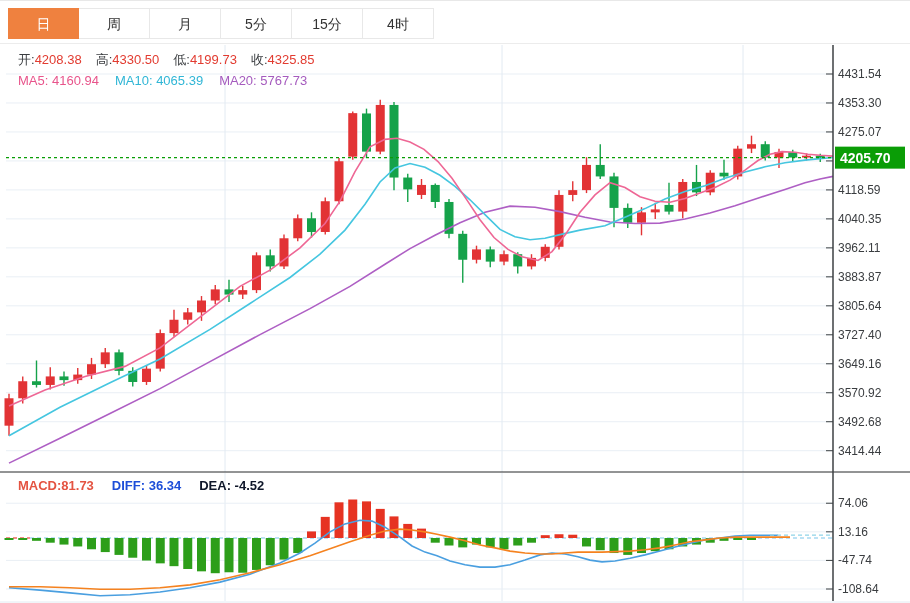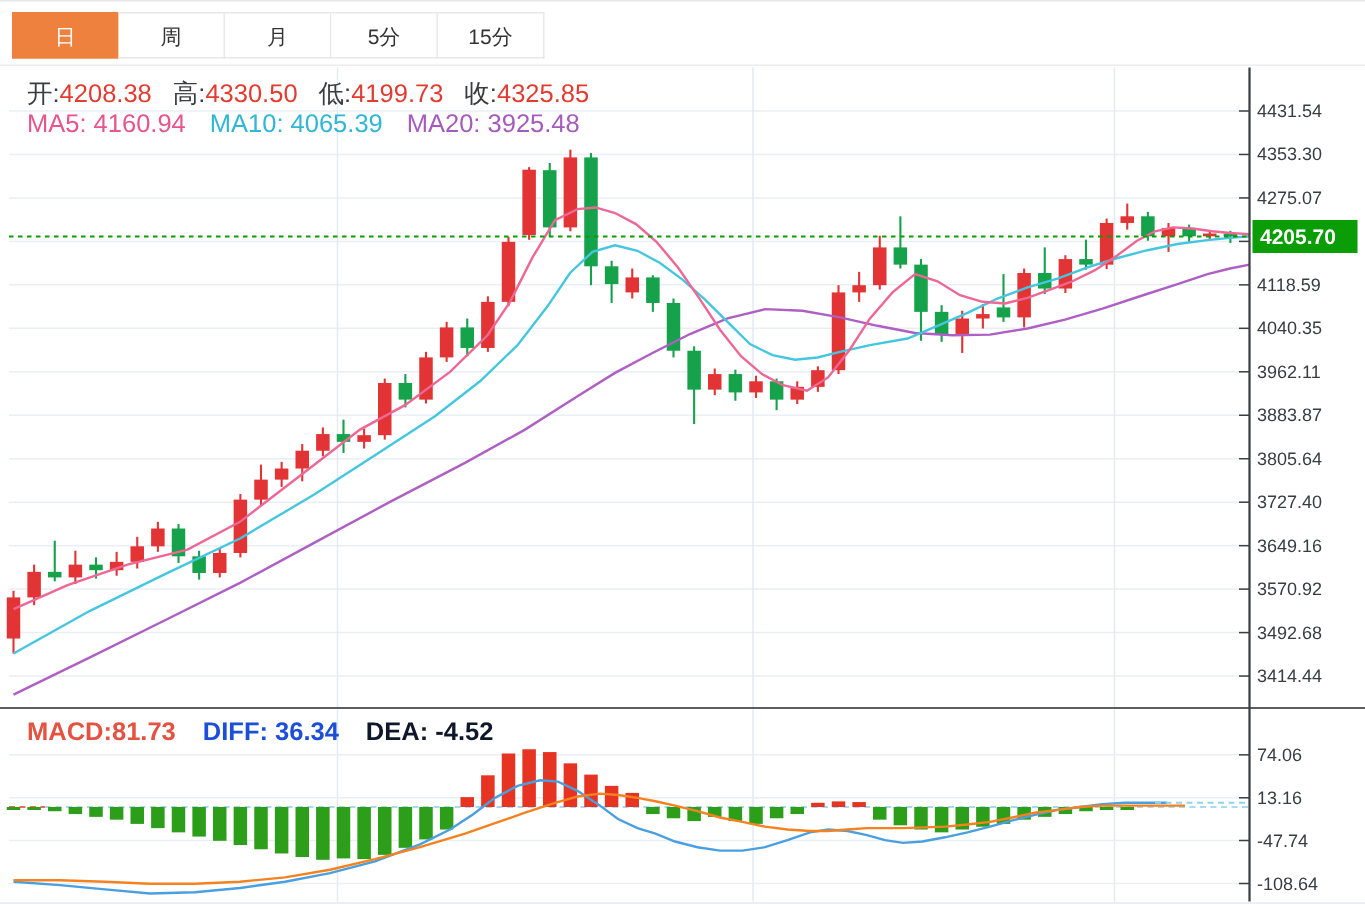--- a/index.html
+++ b/index.html
@@ -9,21 +9,21 @@
   #toolbar{position:absolute;left:0;top:0;width:910px;height:42px;background:#fff;
     border-top:1px solid #e8e8e8;border-bottom:1px solid #ececec;z-index:5;}
   #tabs{position:absolute;left:8px;top:7px;display:flex;}
   .tab{width:71px;height:31px;line-height:31px;text-align:center;font-size:14px;color:#333;
     border:1px solid #e8e8e8;border-left:none;cursor:pointer;box-sizing:border-box;background:#fff;}
   .tab:first-child{border-left:1px solid #e8e8e8;}
   .tab.active{background:#ef813f;border-color:#ef813f;color:#fff;}
   
   #chart-svg{position:absolute;left:0;top:0;z-index:1;}
   
-  .ovl{position:absolute;z-index:4;font-size:17px;white-space:nowrap;}
+  .ovl{position:absolute;z-index:4;font-size:13px;white-space:nowrap;}
   #ohlc-row{left:18px;top:51px;color:#3a3d40;}
   #ohlc-row .v{color:#e23b30;margin-right:14px;}
   #ma-row{left:18px;top:73px;}
   #ma-row span{margin-right:16px;}
   #ma5-t{color:#e8548b;} #ma10-t{color:#30b6d6;} #ma20-t{color:#a55bbe;}
   #macd-row{left:18px;top:478px;}
   #macd-row span{margin-right:18px;font-weight:bold;}
   #macd-t{color:#e45341;} #diff-t{color:#1d4ed8;} #dea-t{color:#0f172a;}
 </style>
 </head>
@@ -31,20 +31,21 @@
 
 <div id="stage">
 
   <div id="toolbar">
     <div id="tabs">
       <div class="tab active">日</div>
       <div class="tab">周</div>
       <div class="tab">月</div>
       <div class="tab">5分</div>
       <div class="tab">15分</div>
+      <div class="tab">4时</div>
     </div>
   </div>
 
   <svg id="chart-svg" width="910" height="603" viewBox="0 0 910 603">
       <line x1="6" x2="833" y1="74" y2="74" stroke="#e9eff5" stroke-width="1"></line>
       <line x1="826" x2="833" y1="74" y2="74" stroke="#3c4043" stroke-width="1"></line>
       <text x="838" y="78" fill="#3a3d40" font-size="12">4431.54</text>
       <line x1="6" x2="833" y1="102.9777777777777" y2="102.9777777777777" stroke="#e9eff5" stroke-width="1"></line>
       <line x1="826" x2="833" y1="102.9777777777777" y2="102.9777777777777" stroke="#3c4043" stroke-width="1"></line>
       <text x="838" y="106.9777777777777" fill="#3a3d40" font-size="12">4353.30</text>
@@ -290,20 +291,20 @@
       <line x1="770" x2="833" y1="535.1830985915493" y2="535.1830985915493" stroke="#8fd4e8" stroke-width="1.3" stroke-dasharray="4,3"></line>
       <line x1="833" x2="833" y1="45" y2="601" stroke="#3c4043" stroke-width="1.5"></line>
       <line x1="0" x2="910" y1="602" y2="602" stroke="#e2eaf2" stroke-width="1"></line>
     </svg>
 
   <div class="ovl" id="ohlc-row">
     <span>开:</span><span class="v">4208.38</span><span>高:</span><span class="v">4330.50</span><span>低:</span><span class="v">4199.73</span><span>收:</span><span class="v">4325.85</span>
   </div>
 
   <div class="ovl" id="ma-row">
-    <span id="ma5-t">MA5: 4160.94</span><span id="ma10-t">MA10: 4065.39</span><span id="ma20-t">MA20: 3925.48</span>
+    <span id="ma5-t">MA5: 4160.94</span><span id="ma10-t">MA10: 4065.39</span><span id="ma20-t">MA20: 5767.73</span>
   </div>
 
   <div class="ovl" id="macd-row">
     <span id="macd-t">MACD:81.73</span><span id="diff-t">DIFF: 36.34</span><span id="dea-t">DEA: -4.52</span>
   </div>
 
 </div>
 
 </body></html>

